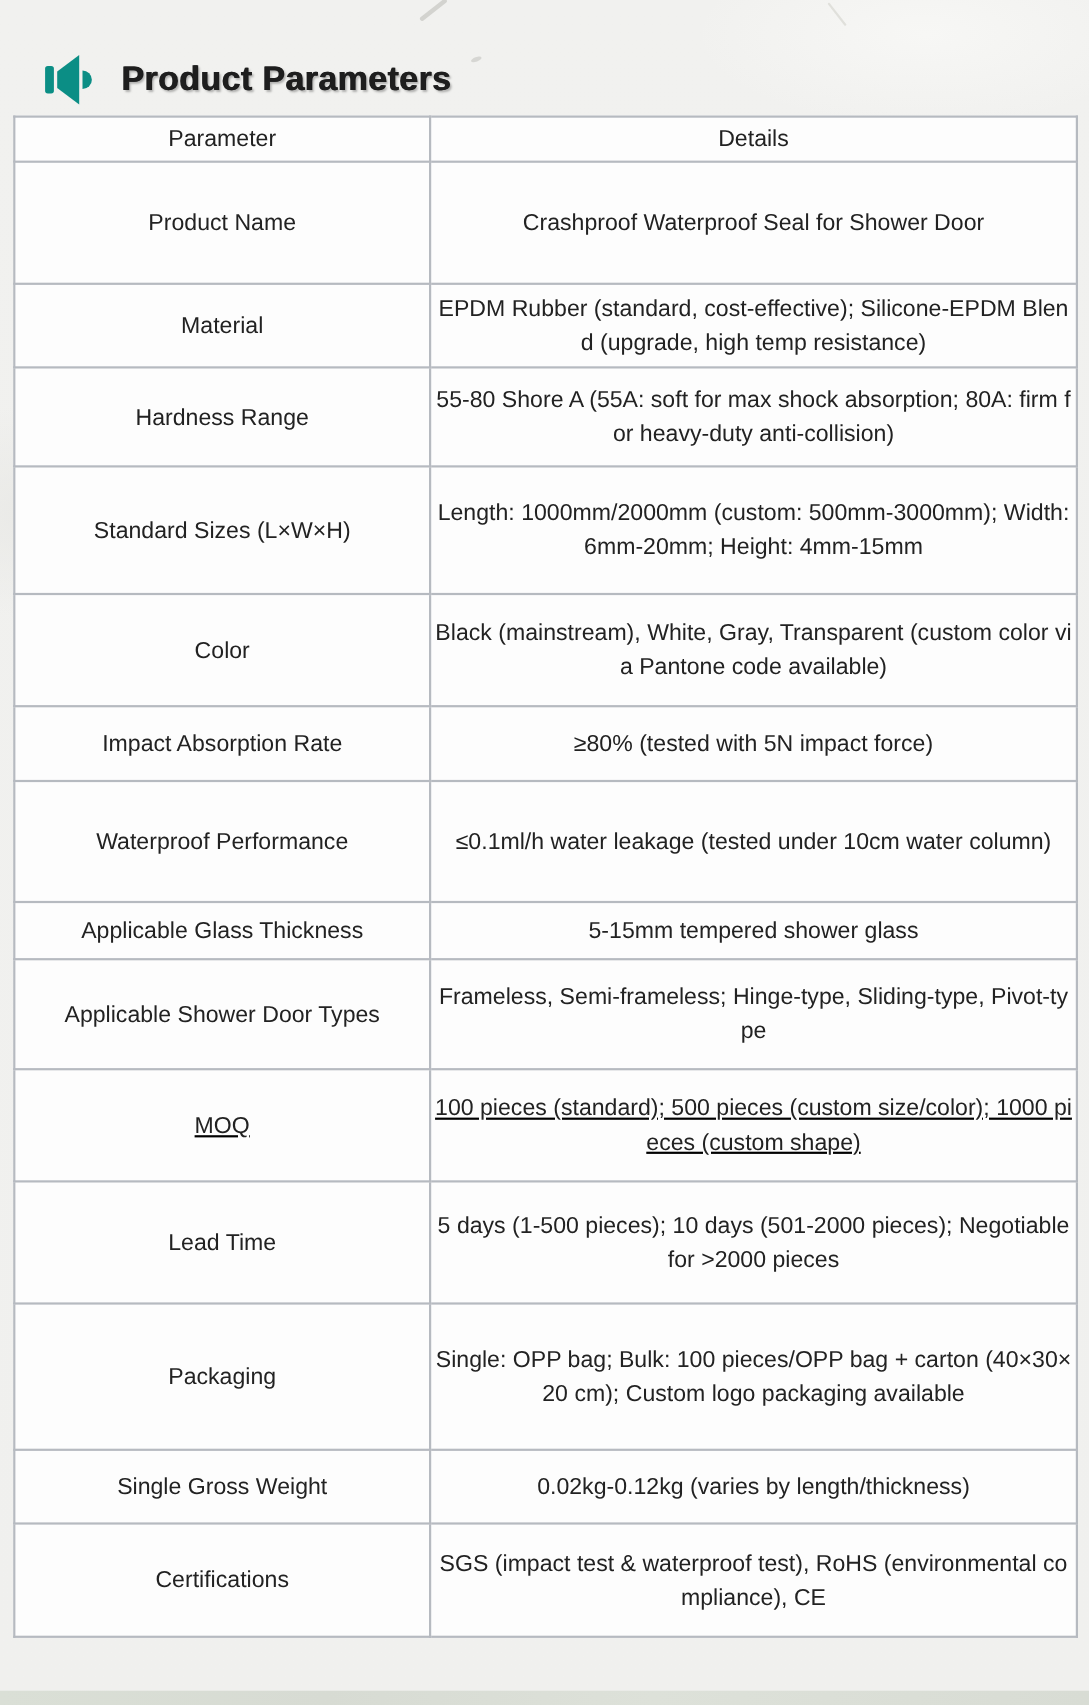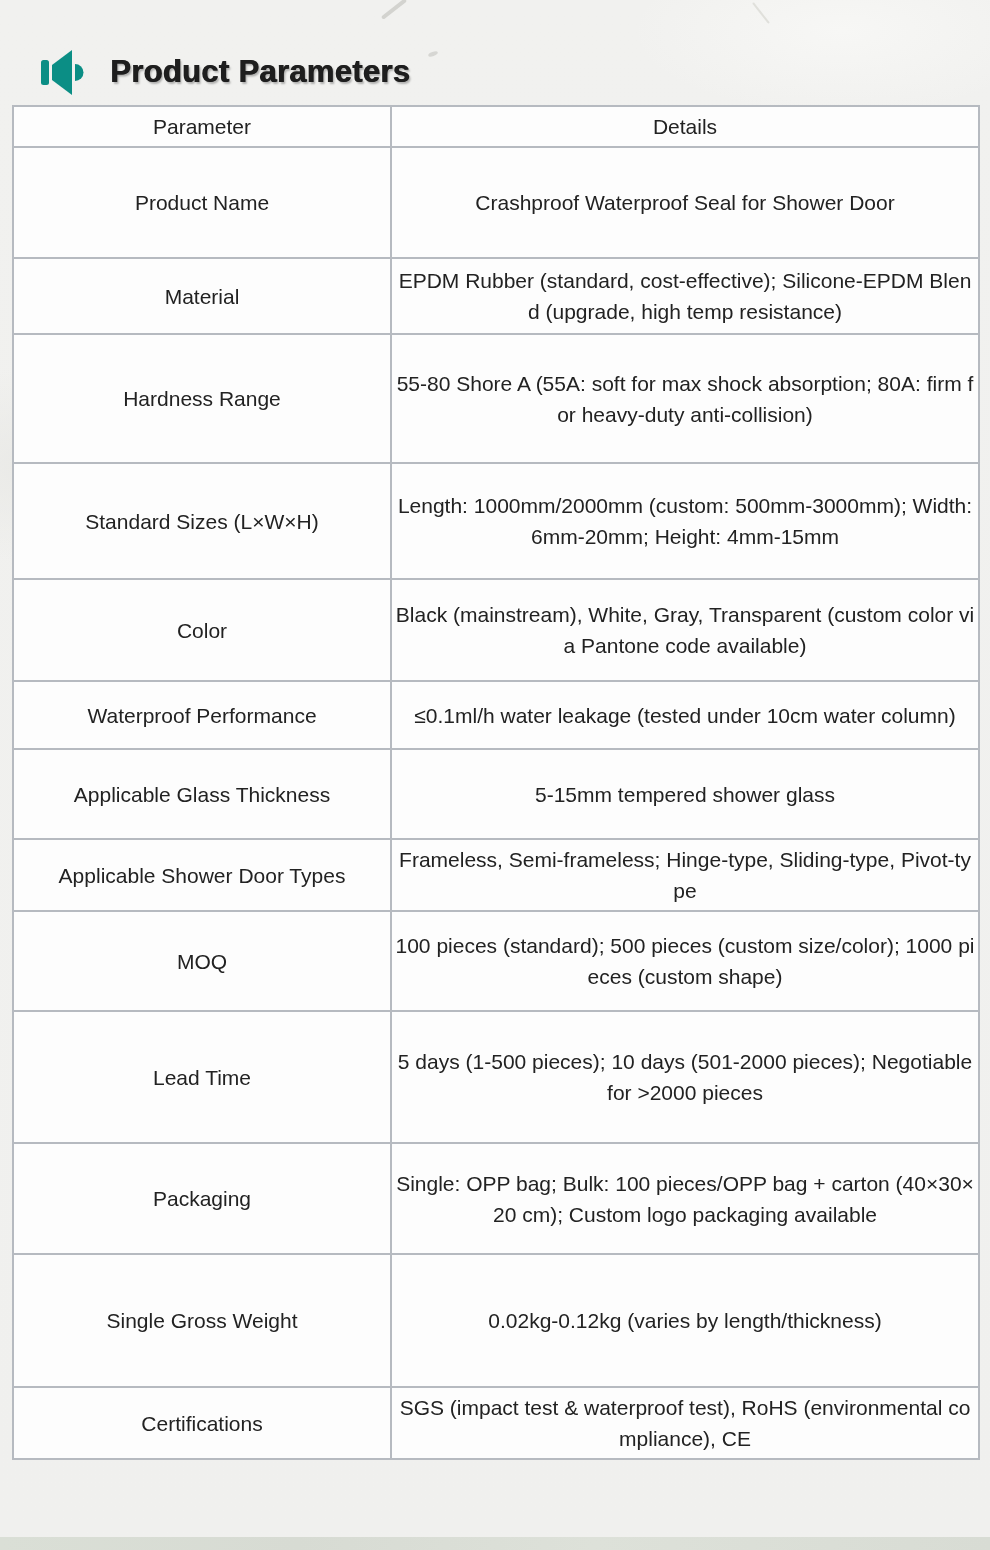--- a/index.html
+++ b/index.html
@@ -75,28 +75,28 @@
     padding: 4px 6px;
   }
   table.params td.detail {
     word-break: break-all;
     padding: 4px 2px;
   }
   
   table.params tr:nth-child(1)  { height: 41px;  }
   table.params tr:nth-child(2)  { height: 111px; }
   table.params tr:nth-child(3)  { height: 76px; }
-  table.params tr:nth-child(4)  { height: 129px; }
+  table.params tr:nth-child(4)  { height: 90px; }
   table.params tr:nth-child(5)  { height: 116px; }
   table.params tr:nth-child(6)  { height: 102px; padding-left: 20px; }
   table.params tr:nth-child(7)  { height: 68px;  }
-  table.params tr:nth-child(8)  { height: 90px;  }
+  table.params tr:nth-child(8)  { height: 110px;  }
   table.params tr:nth-child(9)  { height: 52px;  }
   table.params tr:nth-child(10) { height: 100px; }
-  table.params tr:nth-child(11) { height: 132px; }
+  table.params tr:nth-child(11) { height: 102px; text-decoration: underline; }
   table.params tr:nth-child(12) { height: 111px;  }
   table.params tr:nth-child(13) { height: 133px; }
   table.params tr:nth-child(14) { height: 67px;  }
   table.params tr:nth-child(15) { height: 103px; }
 </style>
 </head>
 <body>
 
 <div class="page">
 
@@ -139,20 +139,24 @@
       </tr>
       <tr>
         <td class="param">Standard Sizes (L×W×H)</td>
         <td class="detail">Length: 1000mm/2000mm (custom: 500mm-3000mm); Width: 6mm-20mm; Height: 4mm-15mm</td>
       </tr>
       <tr>
         <td class="param">Color</td>
         <td class="detail">Black (mainstream), White, Gray, Transparent (custom color via Pantone code available)</td>
       </tr>
       <tr>
+        <td class="param">Impact Absorption Rate</td>
+        <td class="detail">≥80% (tested with 5N impact force)</td>
+      </tr>
+      <tr>
         <td class="param">Waterproof Performance</td>
         <td class="detail">≤0.1ml/h water leakage (tested under 10cm water column)</td>
       </tr>
       <tr>
         <td class="param">Applicable Glass Thickness</td>
         <td class="detail">5-15mm tempered shower glass</td>
       </tr>
       <tr>
         <td class="param">Applicable Shower Door Types</td>
         <td class="detail">Frameless, Semi-frameless; Hinge-type, Sliding-type, Pivot-type</td>

